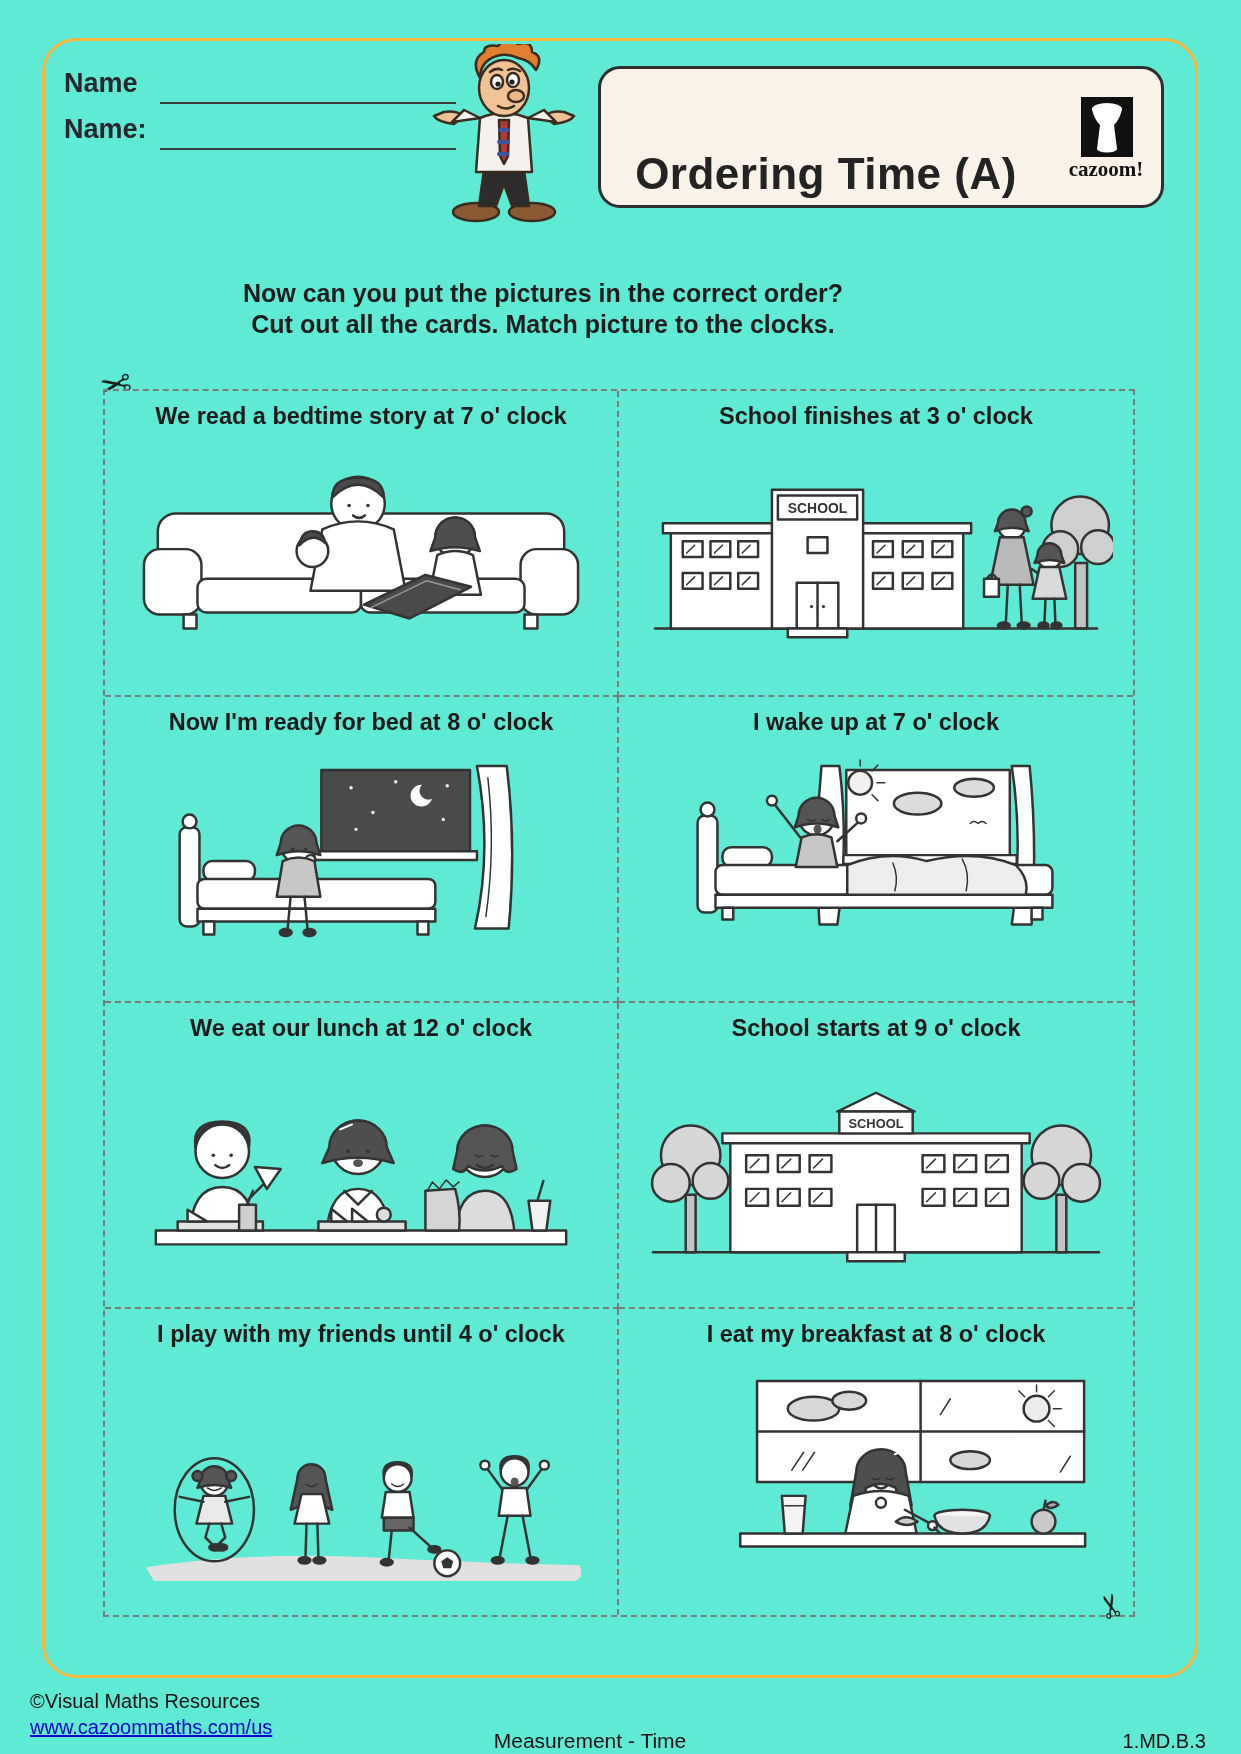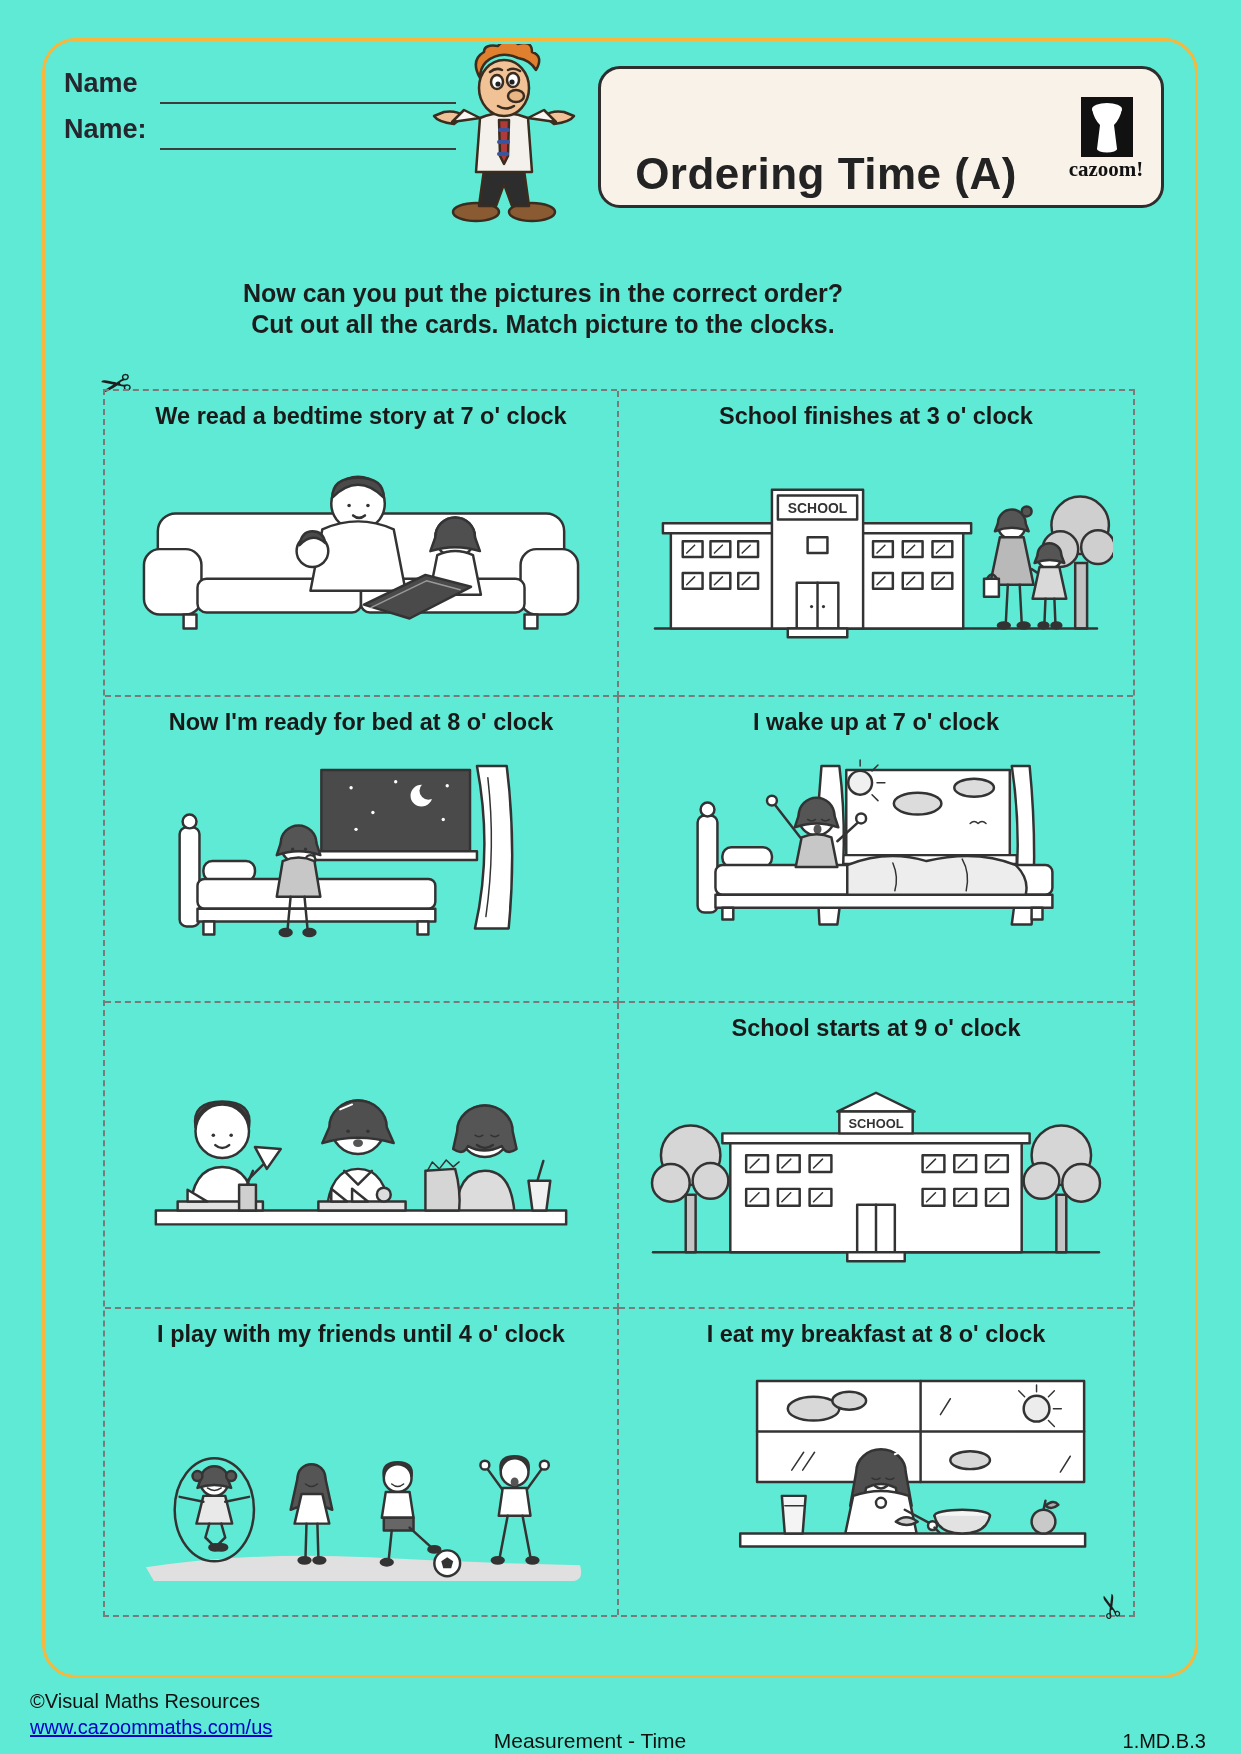--- a/index.html
+++ b/index.html
@@ -255,20 +255,21 @@
           <ellipse cx="176" cy="72" rx="4" ry="5" fill="#555" stroke="none"></ellipse>
           <path d="M160,80 q15,-6 30,0 l6,30 l-42,0 z" fill="#c7c7c7"></path>
           <path d="M206,108 q40,-16 80,-4 q50,-12 90,4 q14,14 10,30 l-180,0 z" fill="#ededed"></path>
           <path d="M252,106 q6,14 2,28 M322,102 q8,14 4,32" fill="none" stroke-width="1.5"></path>
         </g>
       </svg>
         </div>
     </div>
 
     <div class="card colL rowTop">
+      <div class="caption">We eat our lunch at 12 o' clock</div>
       <div class="illus">
           <svg class="scene" viewBox="0 0 470 224">
         <g stroke="#333" stroke-width="2.5" fill="#fff" stroke-linecap="round" stroke-linejoin="round">
           <circle cx="95" cy="88" r="27"></circle>
           <path d="M68,84 a27,25 0 0 1 54,0 q4,-26 -27,-26 t-27,26 z" fill="#4a4a4a"></path>
           <circle cx="86" cy="92" r="1.8" fill="#333" stroke="none"></circle>
               <circle cx="104" cy="92" r="1.8" fill="#333" stroke="none"></circle>
           <path d="M88,102 q7,6 14,0" fill="none"></path>
           <path d="M62,172 q2,-48 33,-48 t33,48 z"></path>
           <path d="M120,138 l16,-16" fill="none"></path>

